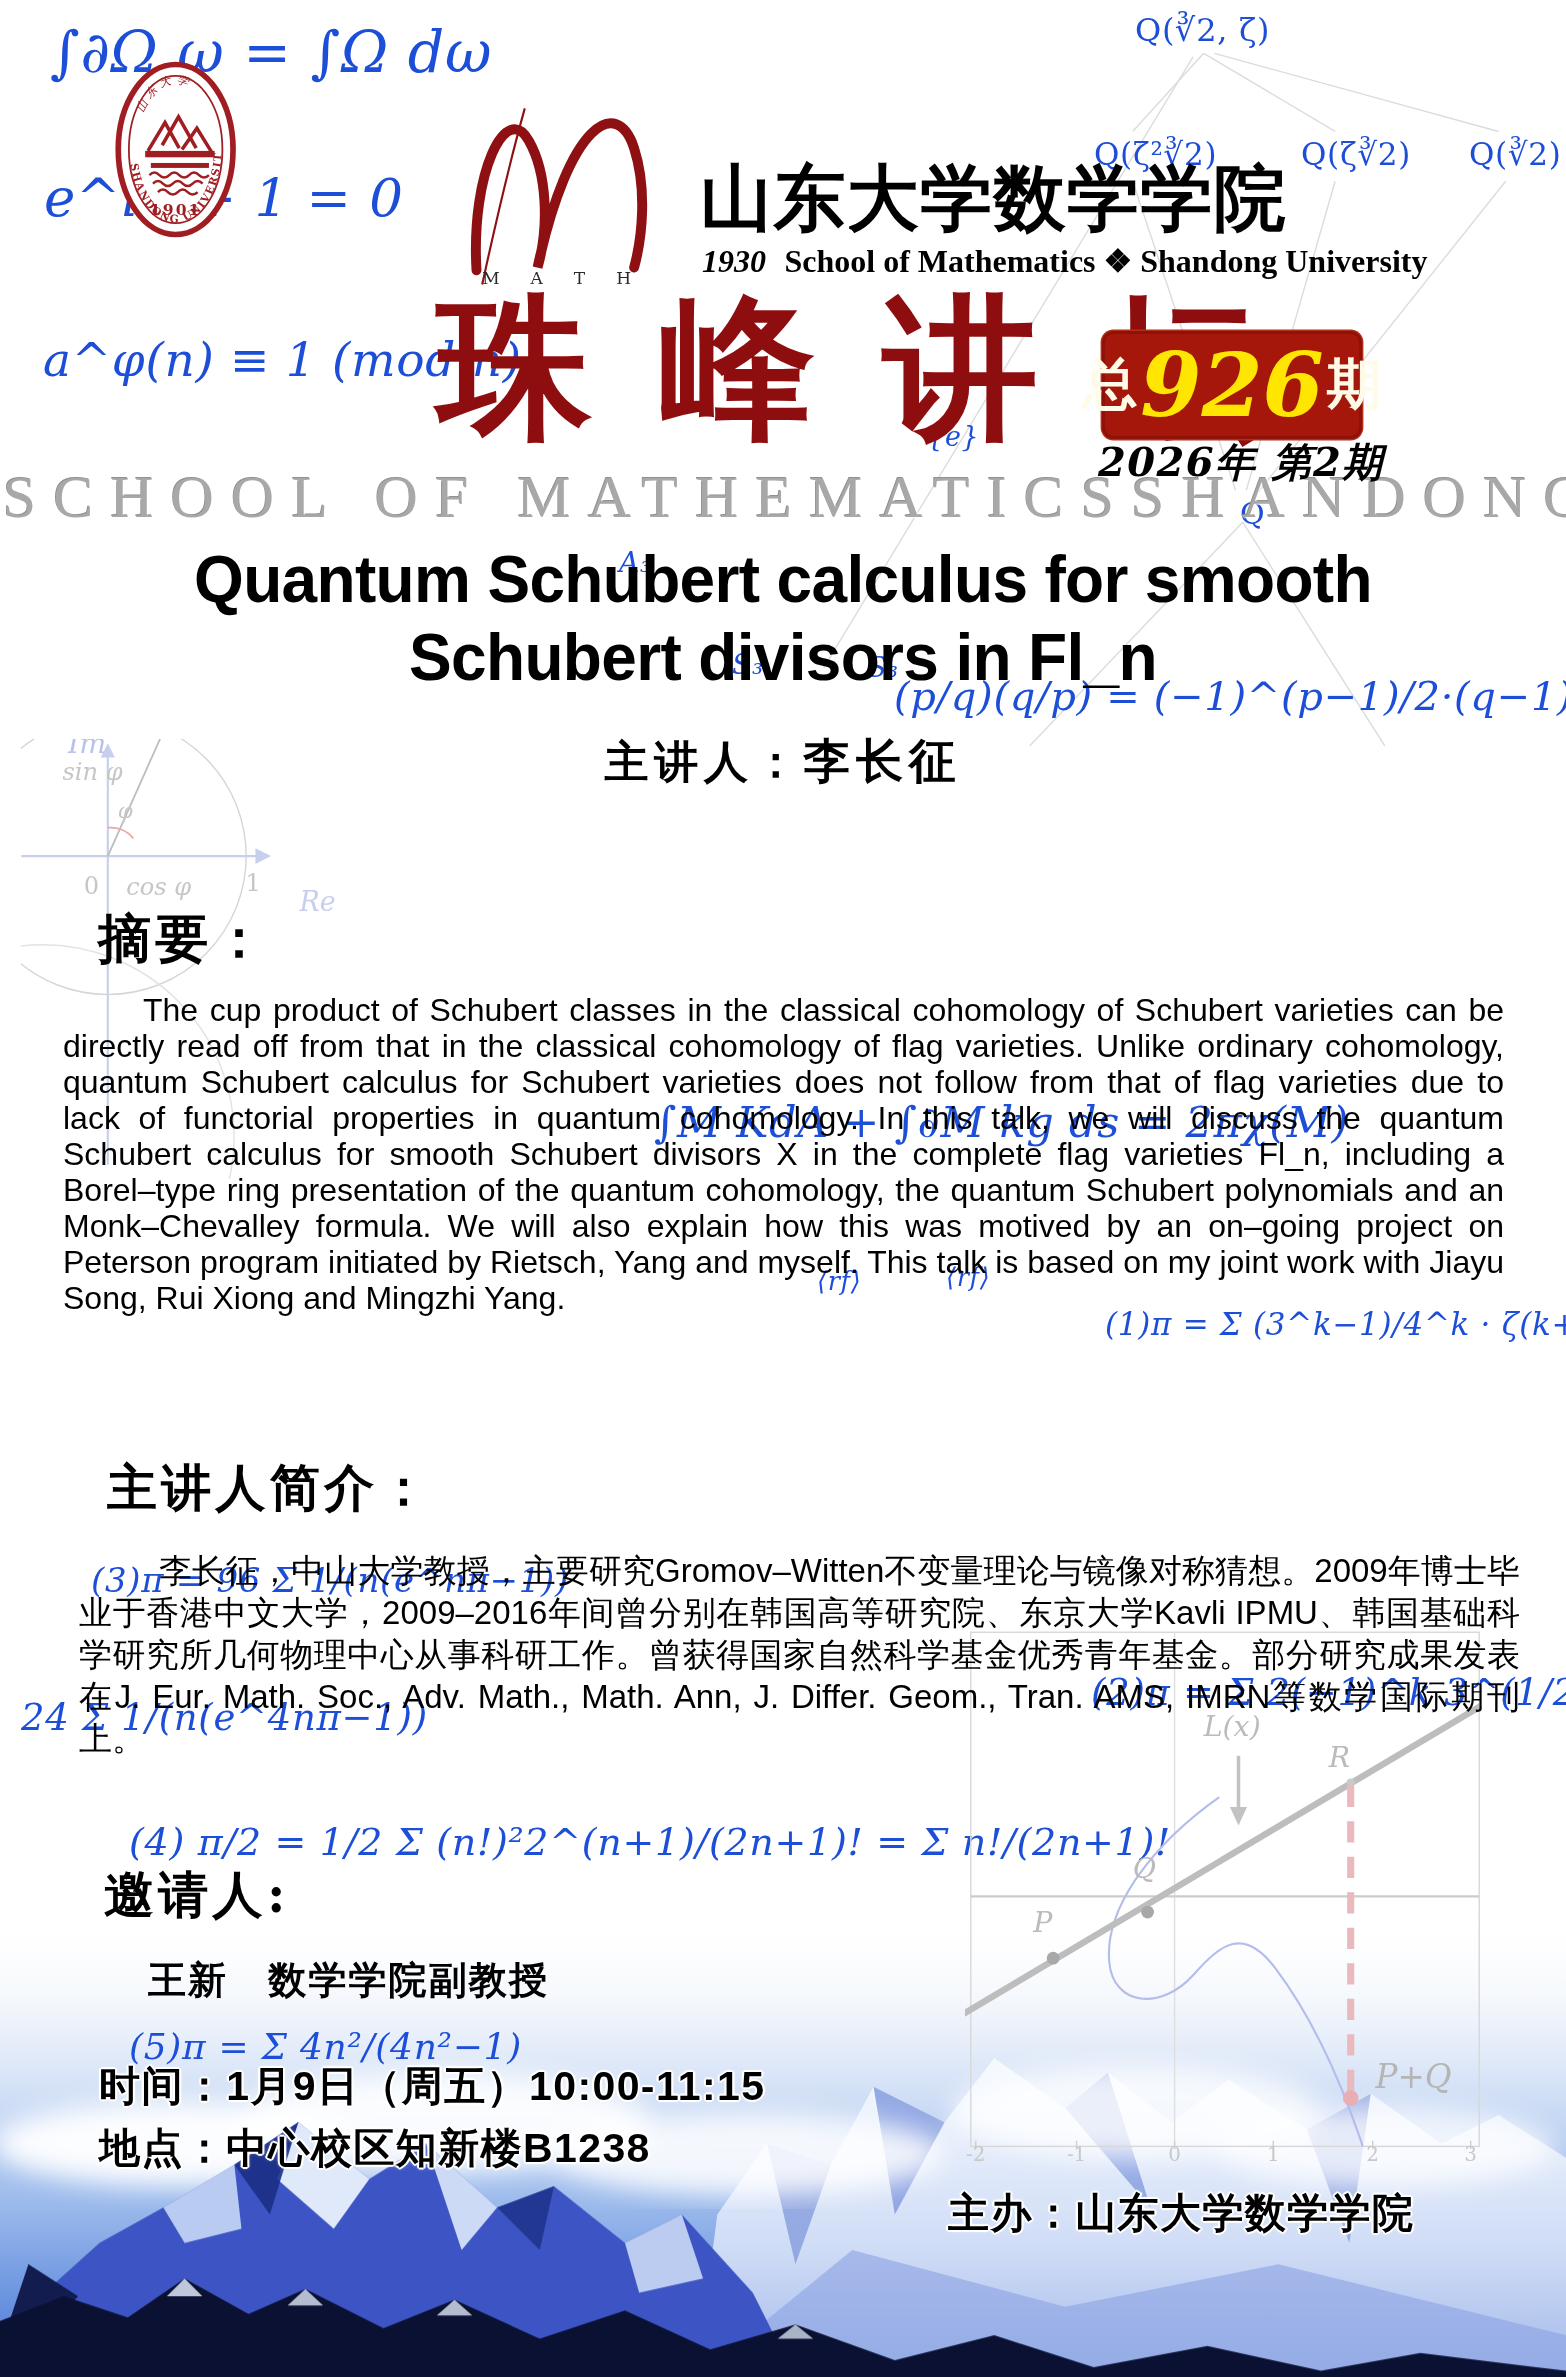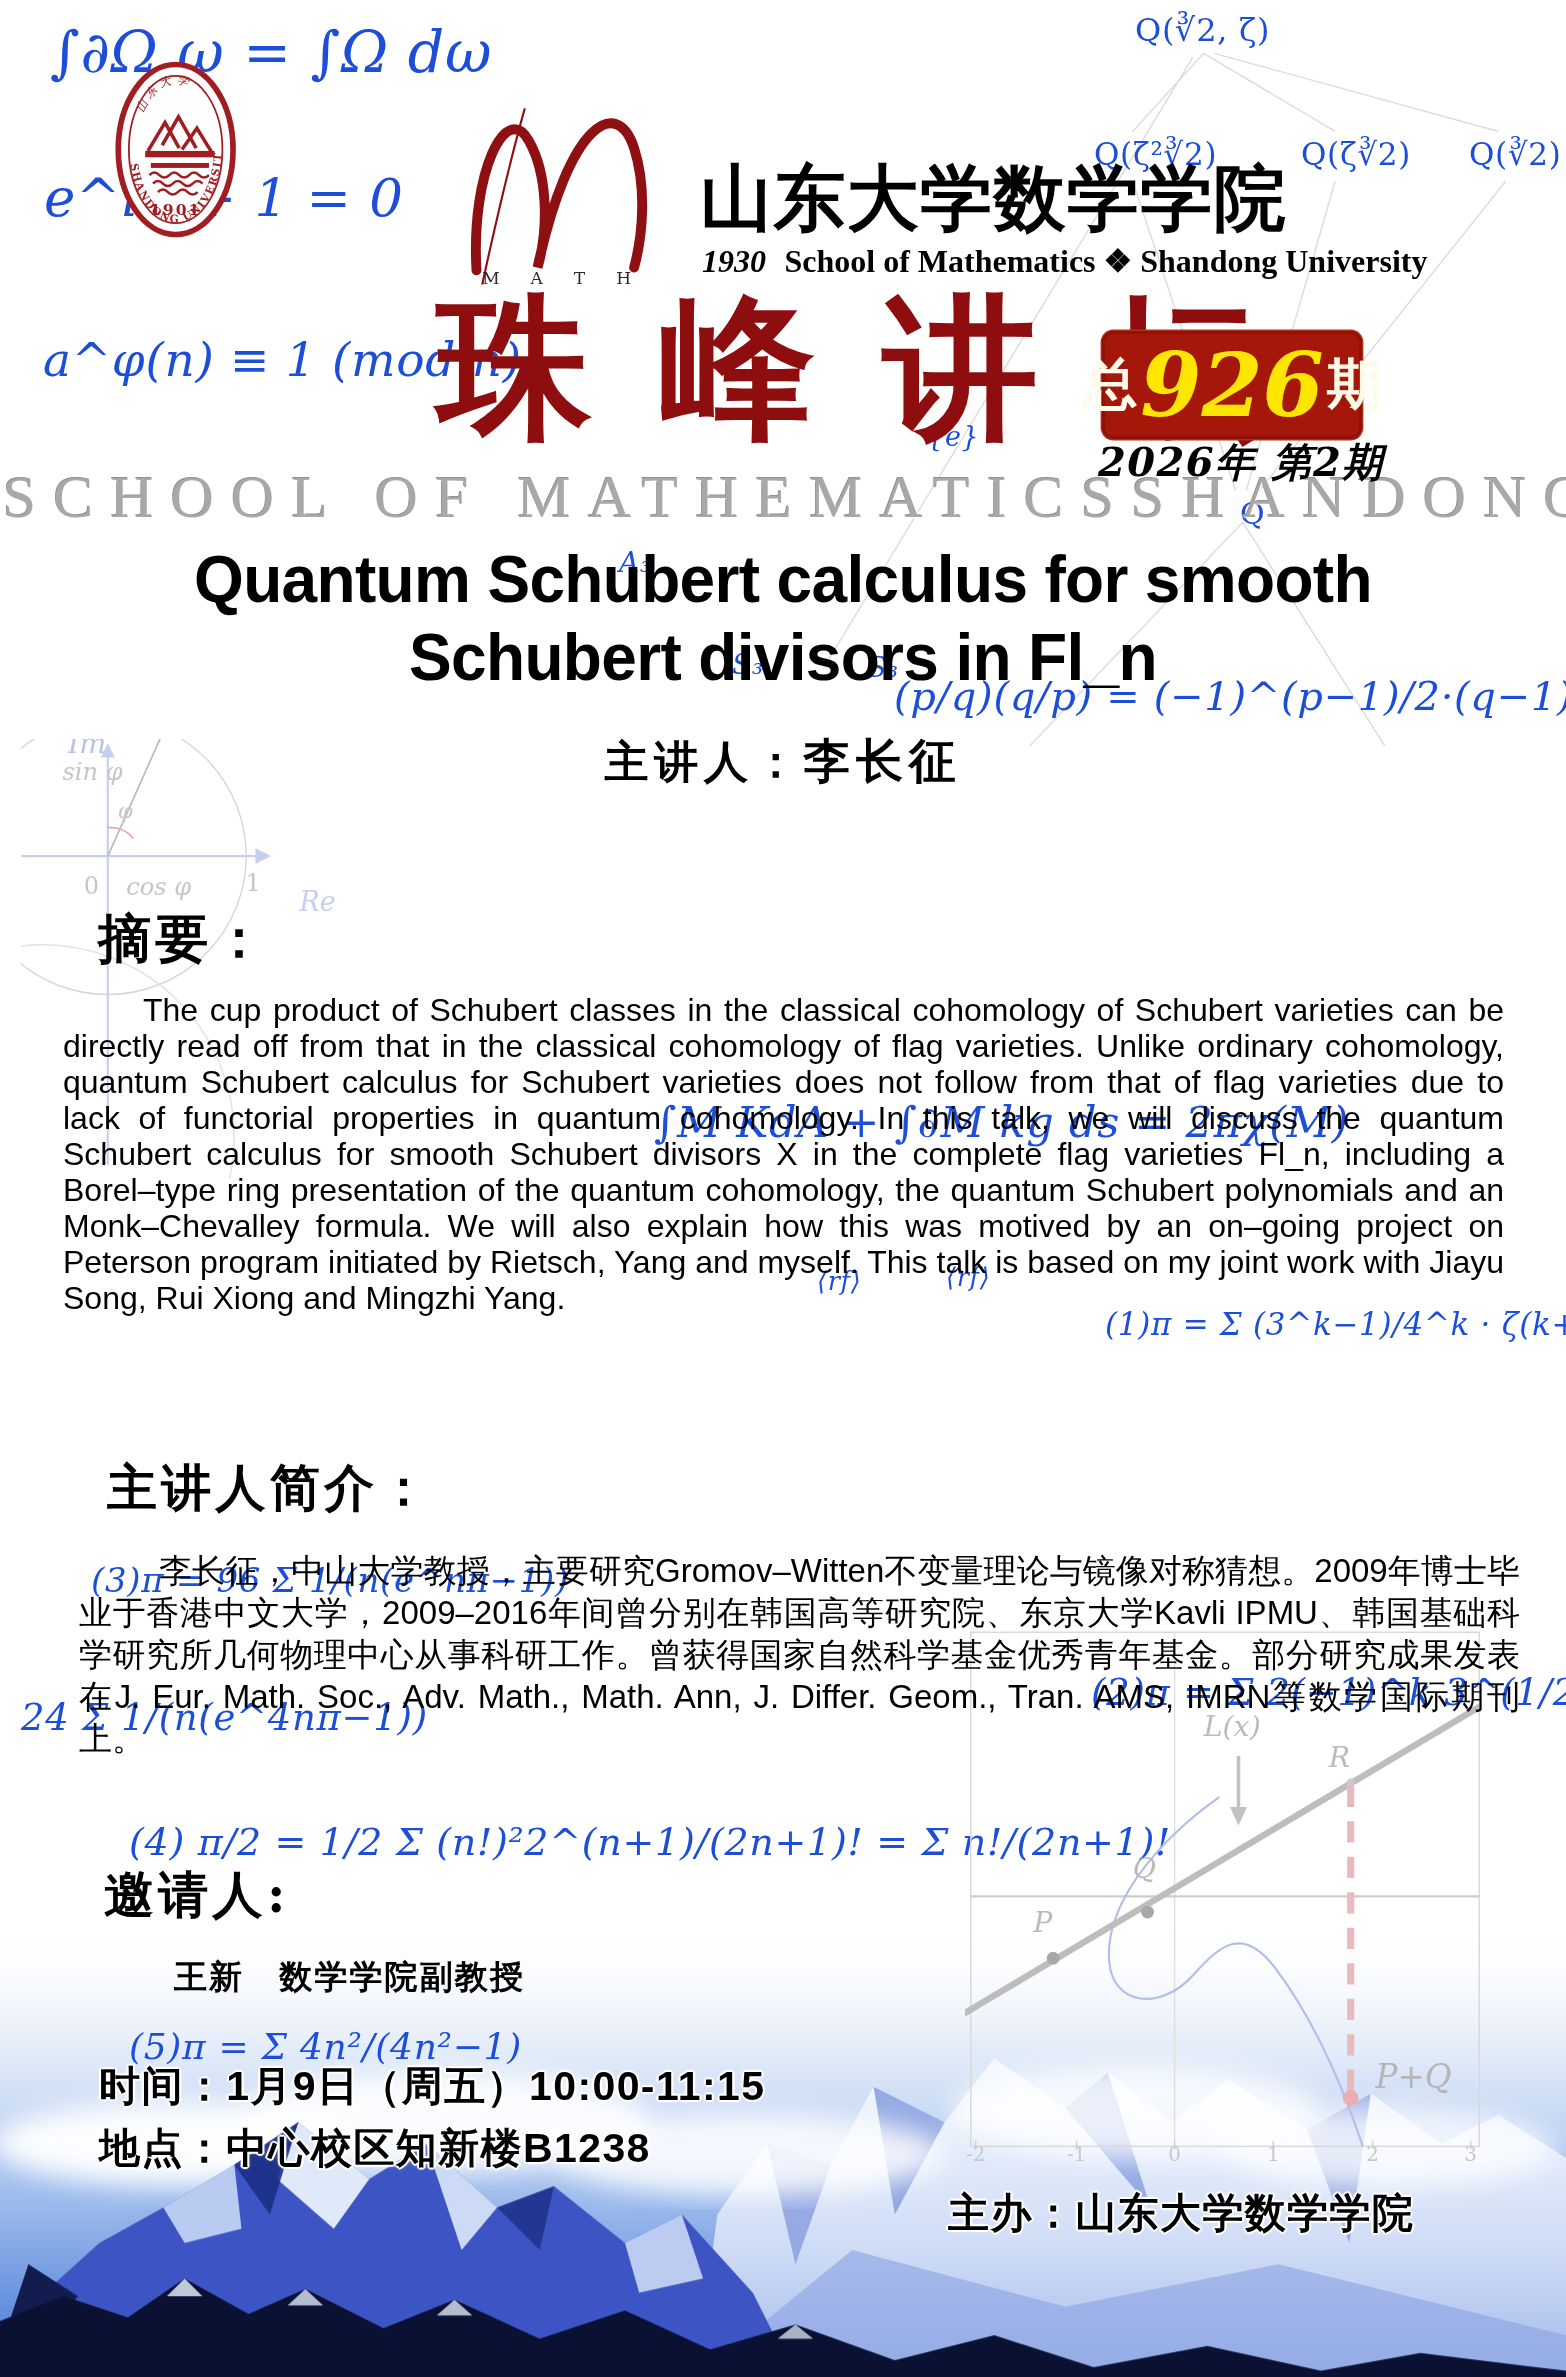--- a/index.html
+++ b/index.html
@@ -76,21 +76,21 @@
     position:absolute;z-index:3;font-family:"DejaVu Serif",serif;font-weight:900;
     font-size:51px;letter-spacing:4.3px;white-space:nowrap;
   }
   .para{
     position:absolute;left:63px;width:1441px;z-index:3;text-align:justify;
     text-justify:inter-word;
   }
   #abstract-text{top:992px;font-size:32px;line-height:36px;text-indent:80px;}
   #bio-text{top:1550px;font-size:33px;line-height:42px;text-indent:80px;margin-left:16px;}
   .invite-person{
-    position:absolute;left:174px;top:1955px;z-index:3;font-size:33px;font-weight:600;
+    position:absolute;left:148px;top:1955px;z-index:3;font-size:38px;font-weight:600;
     letter-spacing:2.1px;white-space:nowrap;
   }
   .halo{
     text-shadow:0 0 4.3px #fff,1.4px 1.4px 0 #fff,-1.4px -1.4px 0 #fff,1.4px -1.4px 0 #fff,
       -1.4px 1.4px 0 #fff,2.1px 0 0 #fff,-2.1px 0 0 #fff,0 2.1px 0 #fff,0 -2.1px 0 #fff;
   }
   .logistics{
     position:absolute;z-index:4;font-size:41px;font-weight:700;letter-spacing:1.4px;
     white-space:nowrap;
   }

